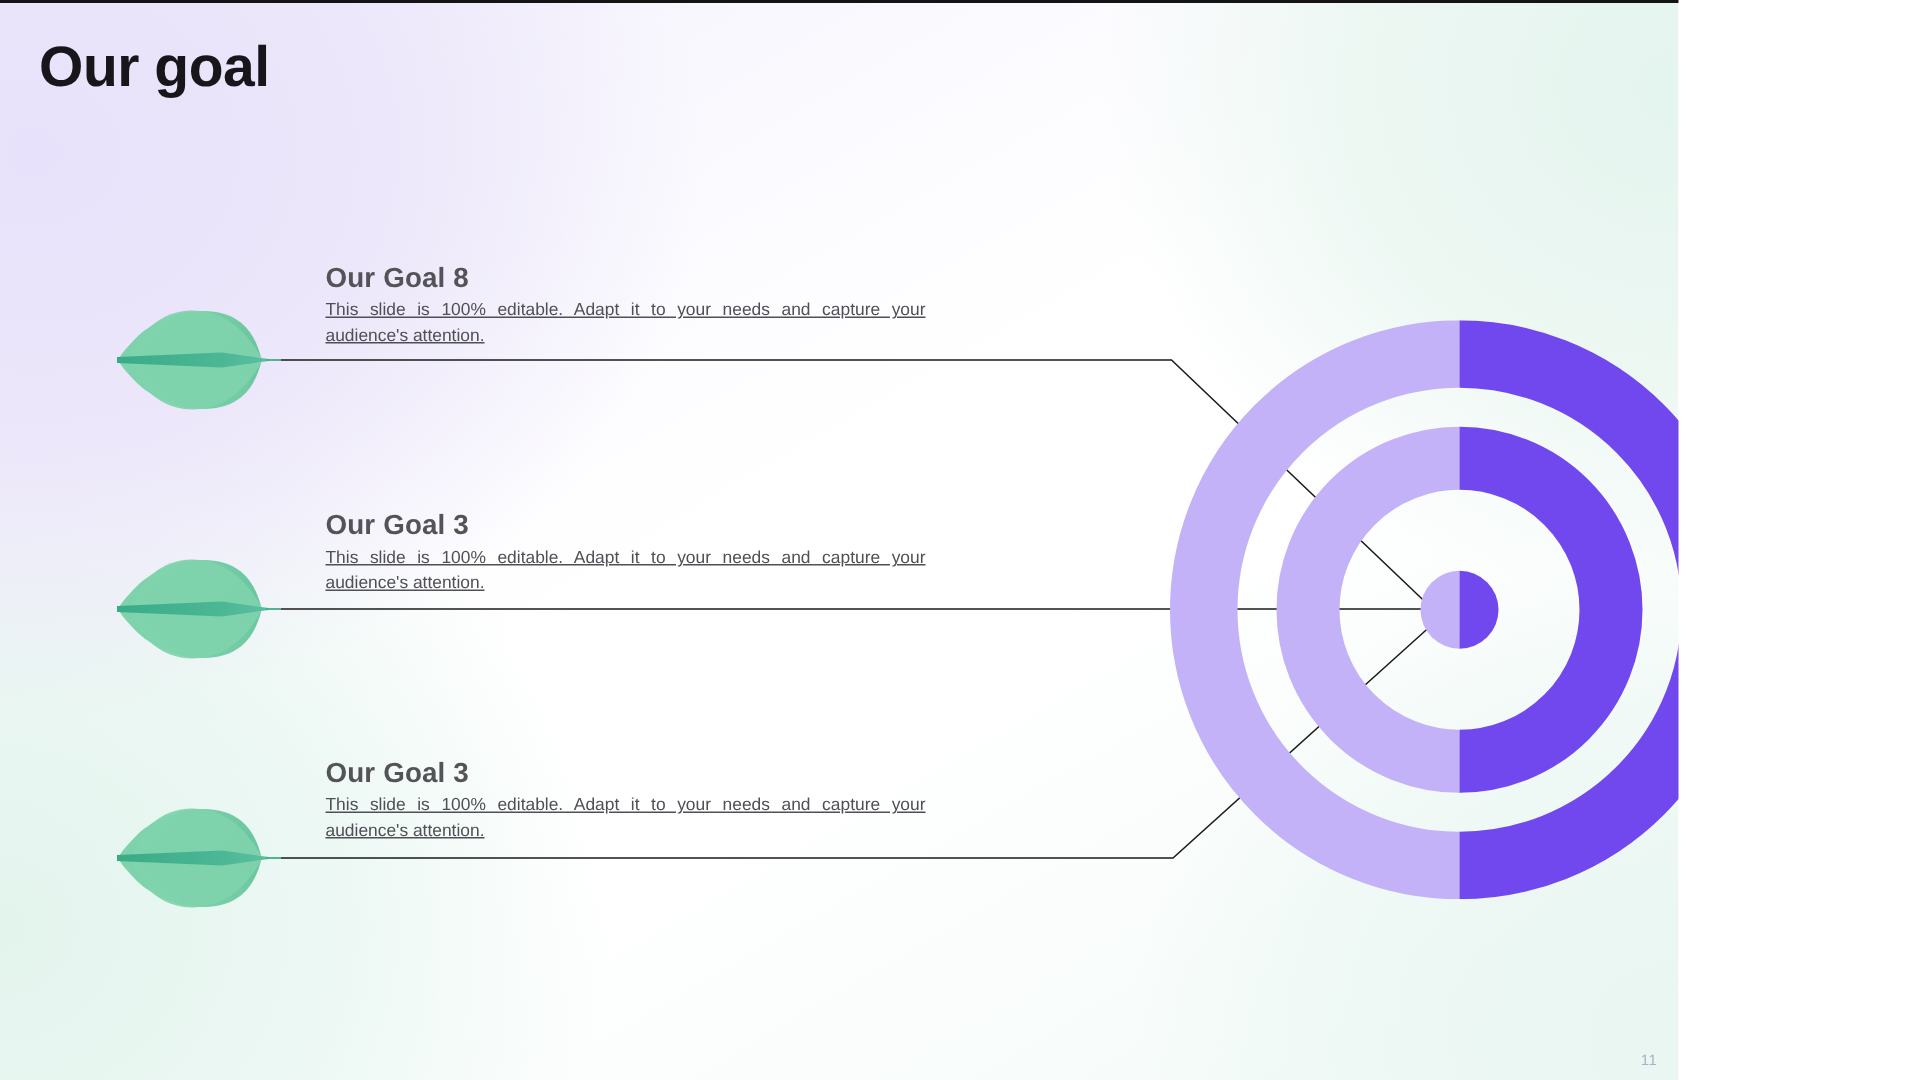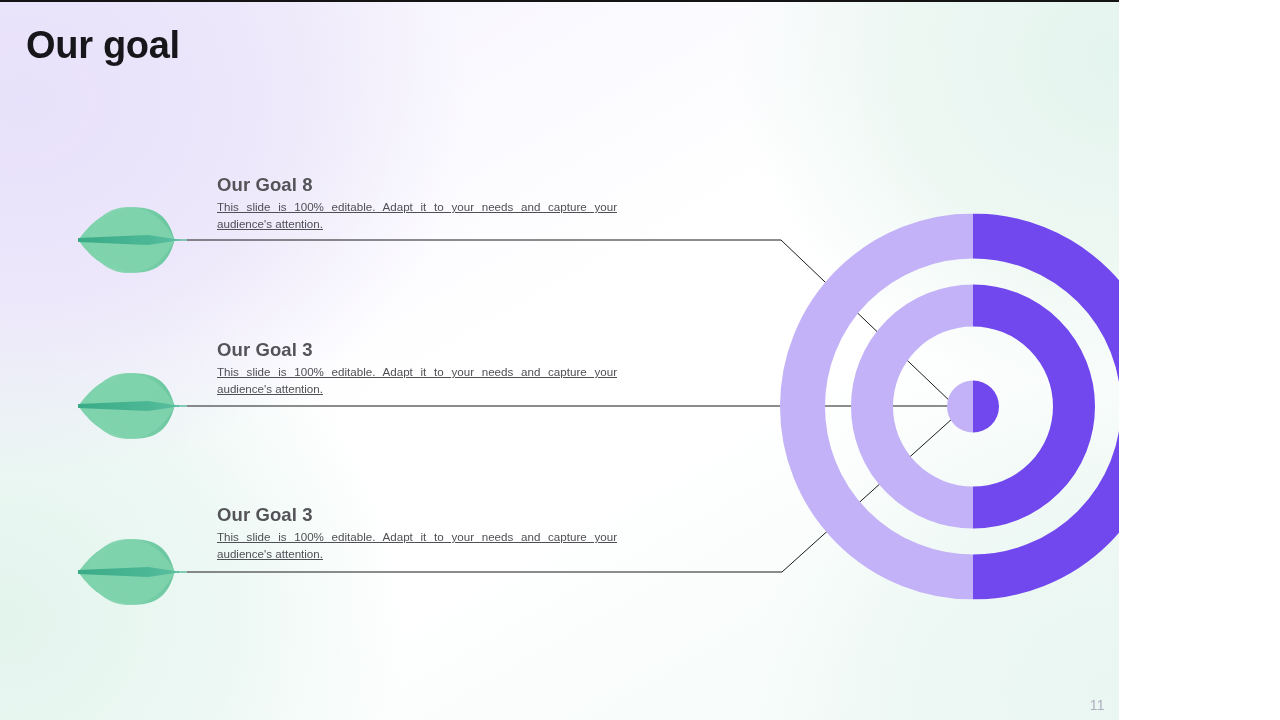--- a/index.html
+++ b/index.html
@@ -75,21 +75,21 @@
     position: absolute;
     left: 0; top: 0;
     width: 1280px;
     height: 720px;
   }
   
   .page-number {
     position: absolute;
     right: 14px;
     bottom: 7px;
-    font-size: 14px;
+    font-size: 10px;
     color: #b0aec0;
     letter-spacing: 0.4px;
   }
 </style>
 </head>
 <body>
 
 <div id="slide">
 
   <div class="bg-layer bg-base"></div>

